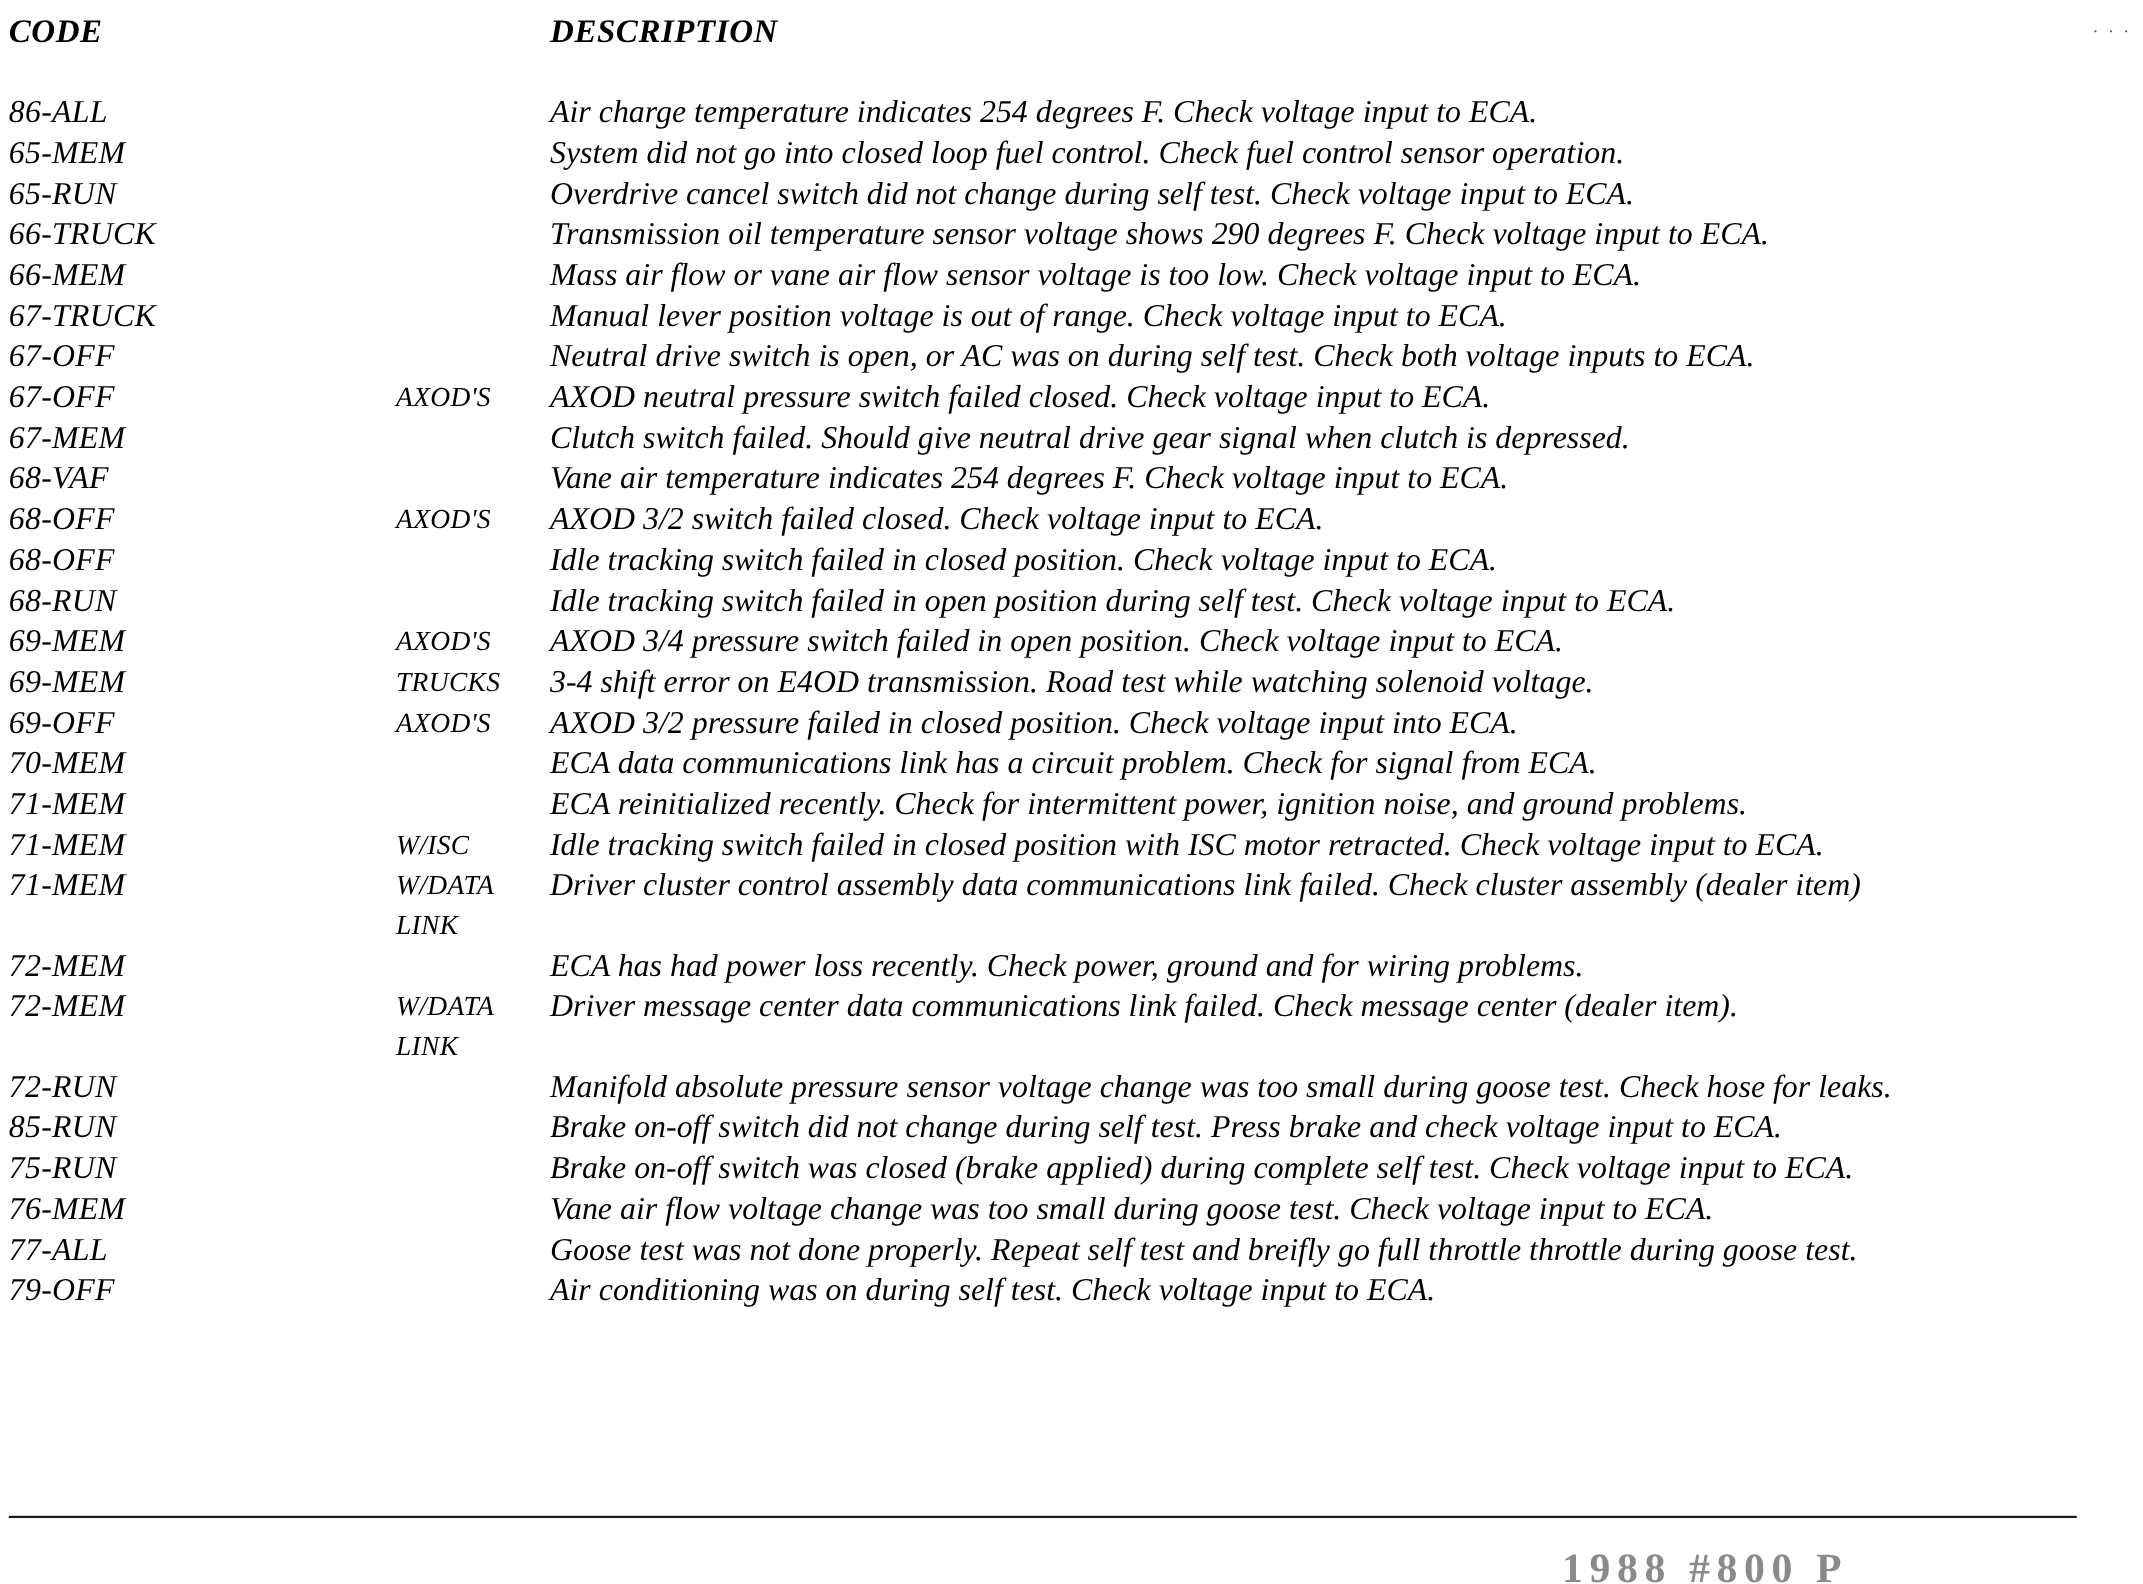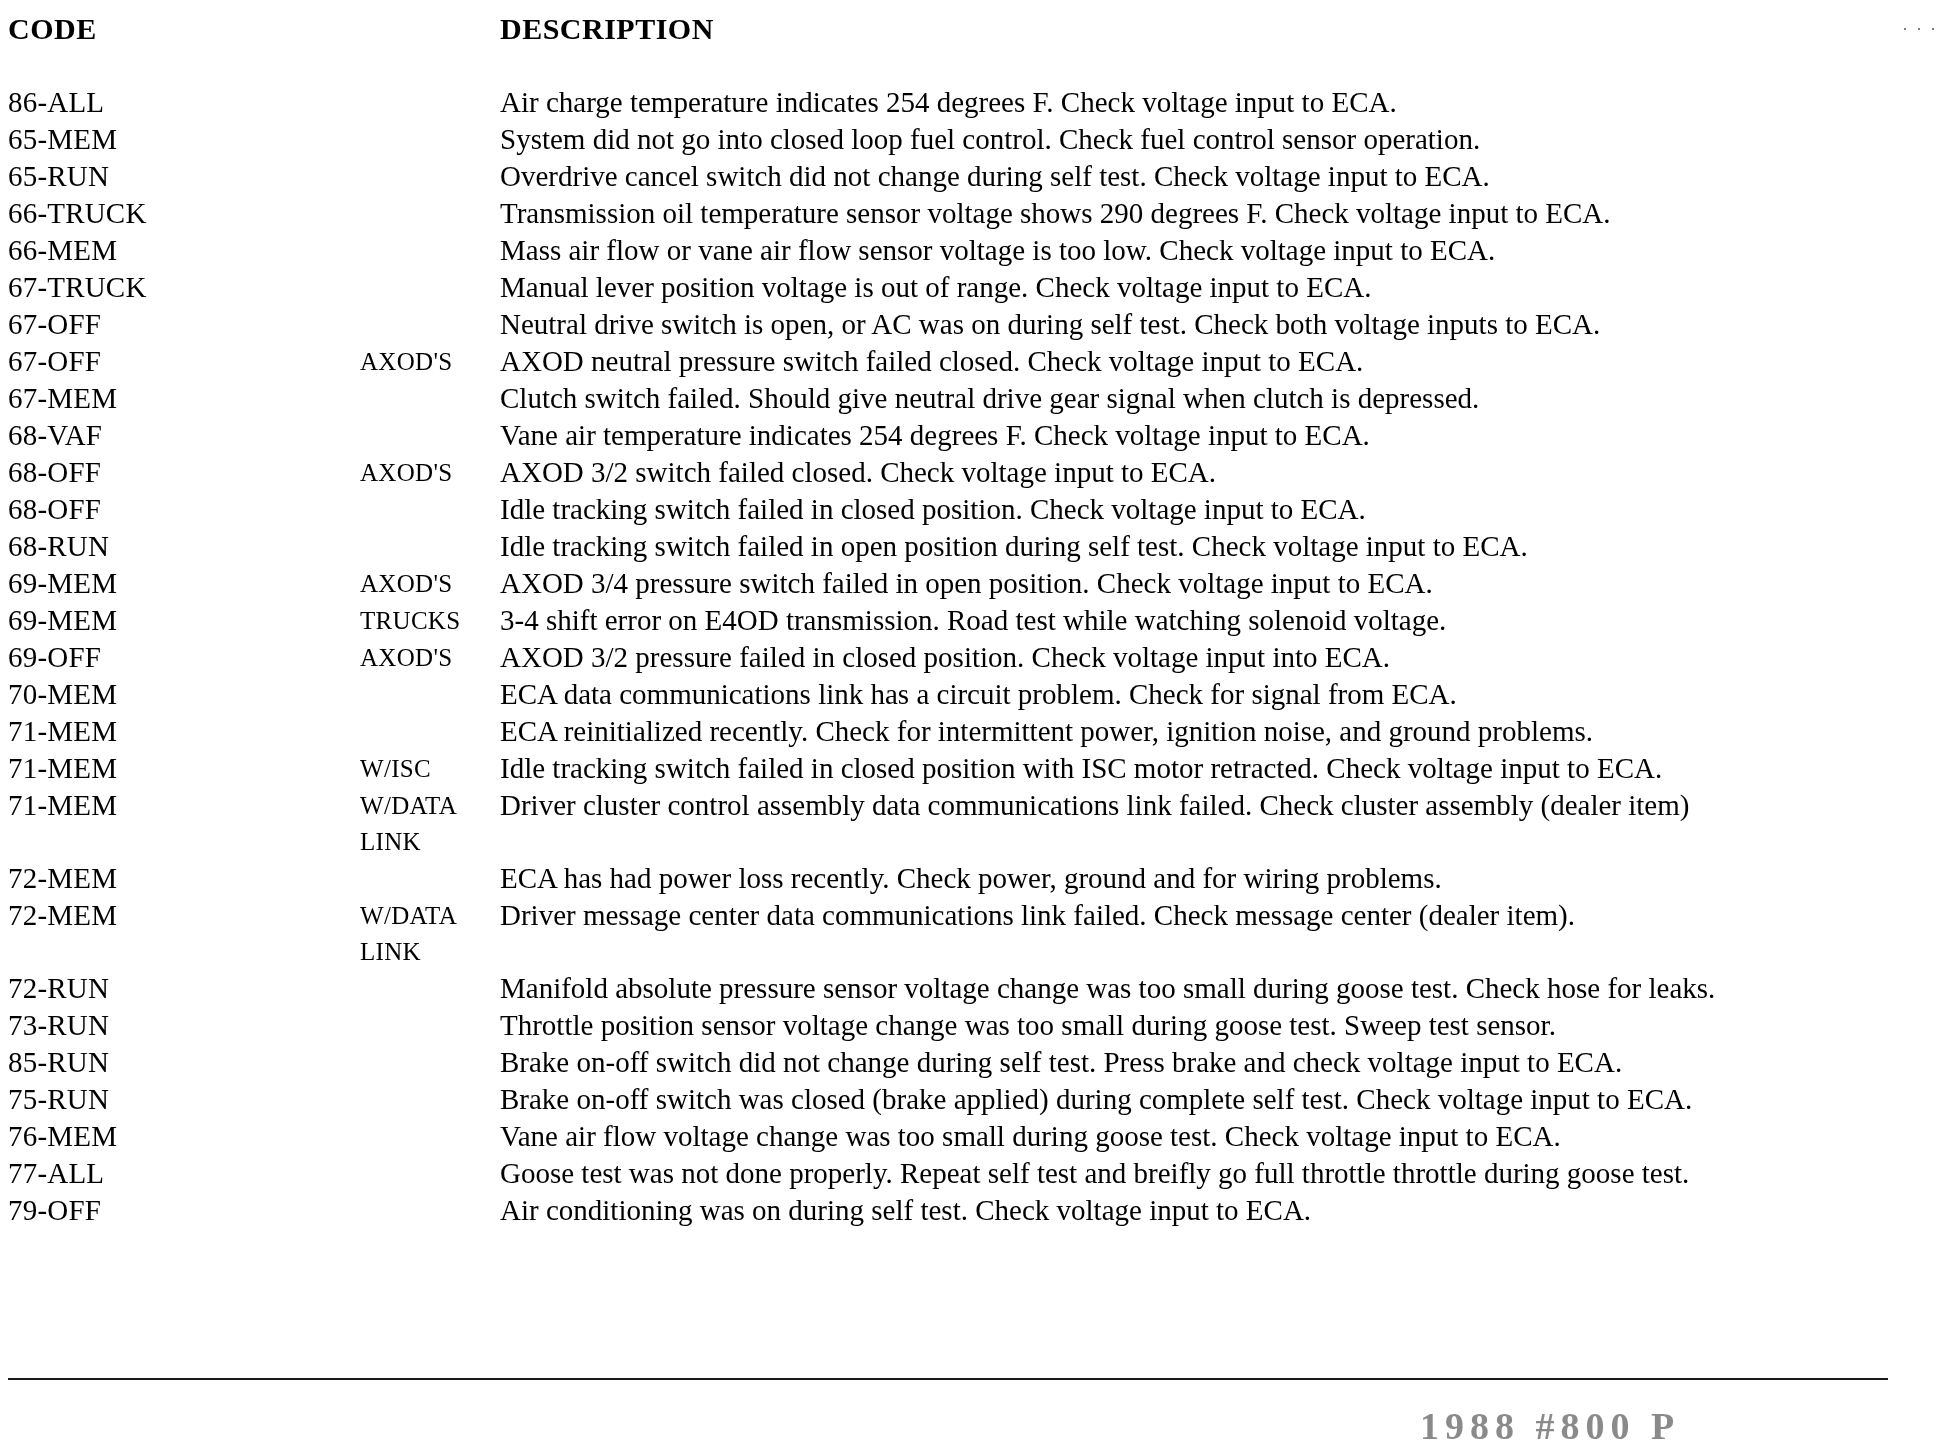--- a/index.html
+++ b/index.html
@@ -21,20 +21,21 @@
     height: 1440px;
     padding: 0;
     box-sizing: border-box;
   }
   table.codes {
     border-collapse: collapse;
     width: 1880px;
     margin-left: 8px;
     margin-top: 12px;
     table-layout: fixed;
+    font-style: italic;
   }
   table.codes col.c-code { width: 352px; }
   table.codes col.c-qual { width: 140px; }
   table.codes col.c-desc { width: auto; }
 
   thead th {
     text-align: left;
     font-weight: bold;
     font-size: 30px;
     letter-spacing: 0.5px;
@@ -291,27 +292,20 @@
           <td></td>
         </tr>
         <tr>
           <td class="code">72-RUN</td>
           <td class="qual"></td>
           <td class="desc">
             <div>Manifold absolute pressure sensor voltage change was too small during goose test.  Check hose for leaks.</div>
           </td>
         </tr>
         <tr>
-          <td class="code">73-RUN</td>
-          <td class="qual"></td>
-          <td class="desc">
-            <div>Throttle position sensor voltage change was too small during goose test.  Sweep test sensor.</div>
-          </td>
-        </tr>
-        <tr>
           <td class="code">85-RUN</td>
           <td class="qual"></td>
           <td class="desc">
             <div>Brake on-off switch did not change during self test.  Press brake and check voltage input to ECA.</div>
           </td>
         </tr>
         <tr>
           <td class="code">75-RUN</td>
           <td class="qual"></td>
           <td class="desc">

